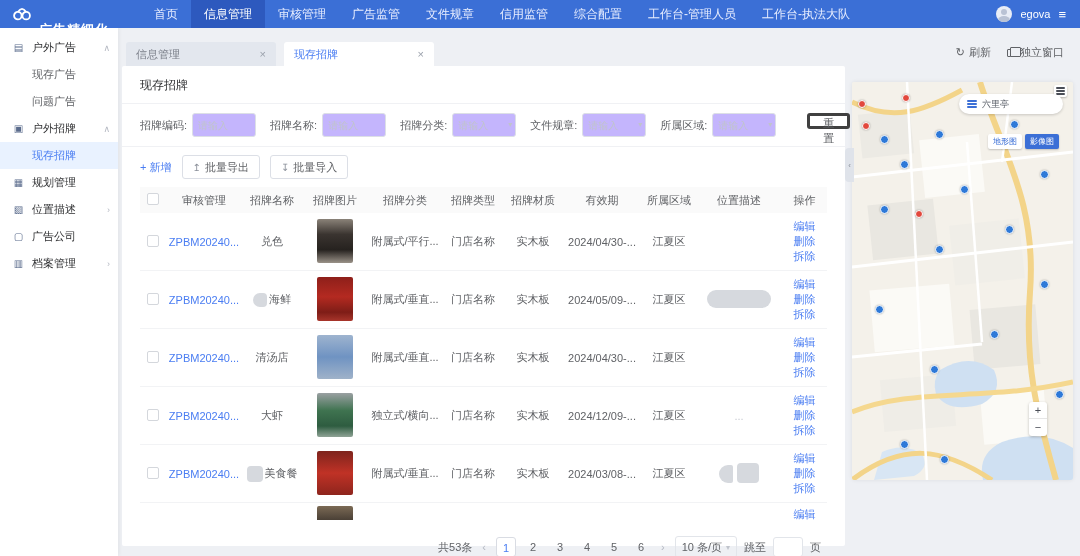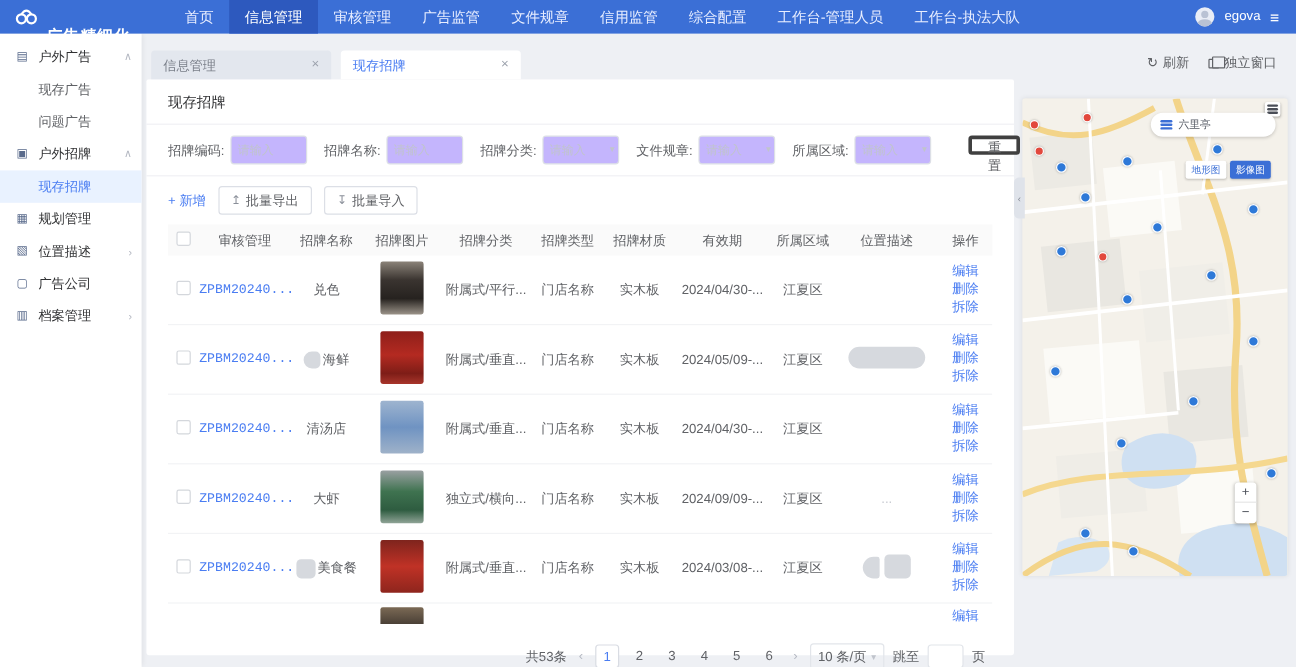--- a/index.html
+++ b/index.html
@@ -58,21 +58,21 @@
   .tb-add { color:#4a7df2; font-size:11px; cursor:pointer; background:none; border:none; }
   .tb-btn { display:flex; align-items:center; gap:4px; height:24px; padding:0 10px; border:1px solid #dcdfe6; border-radius:3px; background:#fff; font-size:11px; color:#606266; cursor:pointer; }
   .tb-ico { font-size:10px; color:#8a8f99; }
 
   .tgrid { display:grid; grid-template-columns:26px 76px 60px 66px 74px 62px 58px 80px 54px 86px 45px; align-items:center; }
   .thead { background:#fafafa; height:26px; margin:0 18px; font-size:11px; color:#606266; }
   .thead span { text-align:center; }
   .tbody { position:relative; height:313px; overflow:hidden; margin:0 18px; }
   .trow { height:58px; border-bottom:1px solid #f2f3f5; font-size:11px; color:#606266; }
   .cell { text-align:center; }
-  .code { color:#4a7df2; cursor:pointer;font-family:Liberation Mono, monospace; }
+  .code { color:#4a7df2; cursor:pointer; }
   .cb { display:inline-block; width:12px; height:12px; border:1px solid #d4d7dc; border-radius:2px; background:#fff; cursor:pointer; }
   .thumb { display:inline-block; width:36px; height:44px; border-radius:2px; cursor:pointer; }
   .t1 { background:linear-gradient(180deg,#8a8278 0%,#3a3430 35%,#26221f 70%,#9a9288 100%); }
   .t2 { background:linear-gradient(180deg,#8e1f1a 0%,#b42a21 45%,#7e1d17 80%,#a8352b 100%); }
   .t3 { background:linear-gradient(180deg,#9eb4cf 0%,#6f93c2 50%,#9fb2c9 100%); }
   .t4 { background:linear-gradient(180deg,#9aa0a2 0%,#3f7350 40%,#2e5c40 75%,#8fa396 100%); }
   .t5 { background:linear-gradient(180deg,#7e241d 0%,#c03226 50%,#8e251d 100%); }
   .t6 { background:linear-gradient(180deg,#7b6a55 0%,#4a4036 100%); width:36px; height:14px; border-radius:2px 2px 0 0; display:inline-block; }
   .ops a { display:block; color:#4a7df2; font-size:11px; line-height:15px; text-decoration:none; cursor:pointer; }
   .namecell { display:flex; align-items:center; justify-content:center; gap:2px; }
@@ -324,21 +324,21 @@
     <div class="tgrid trow">
       <span class="cell"><span class="cb"></span></span>
       <span class="cell code">ZPBM20240...</span>
       <span class="cell namecell">
           <span>大虾</span>
         </span>
       <span class="cell"><span class="thumb t4"></span></span>
       <span class="cell">独立式/横向...</span>
       <span class="cell">门店名称</span>
       <span class="cell">实木板</span>
-      <span class="cell">2024/09/09-...</span>
+      <span class="cell">2024/12/09-...</span>
       <span class="cell">江夏区</span>
       <span class="cell" style="color:#c8cbd2;">...</span>
       <span class="cell ops">
         <a>编辑</a>
         <a>删除</a>
         <a>拆除</a>
       </span>
     </div>
 
     <div class="tgrid trow">

